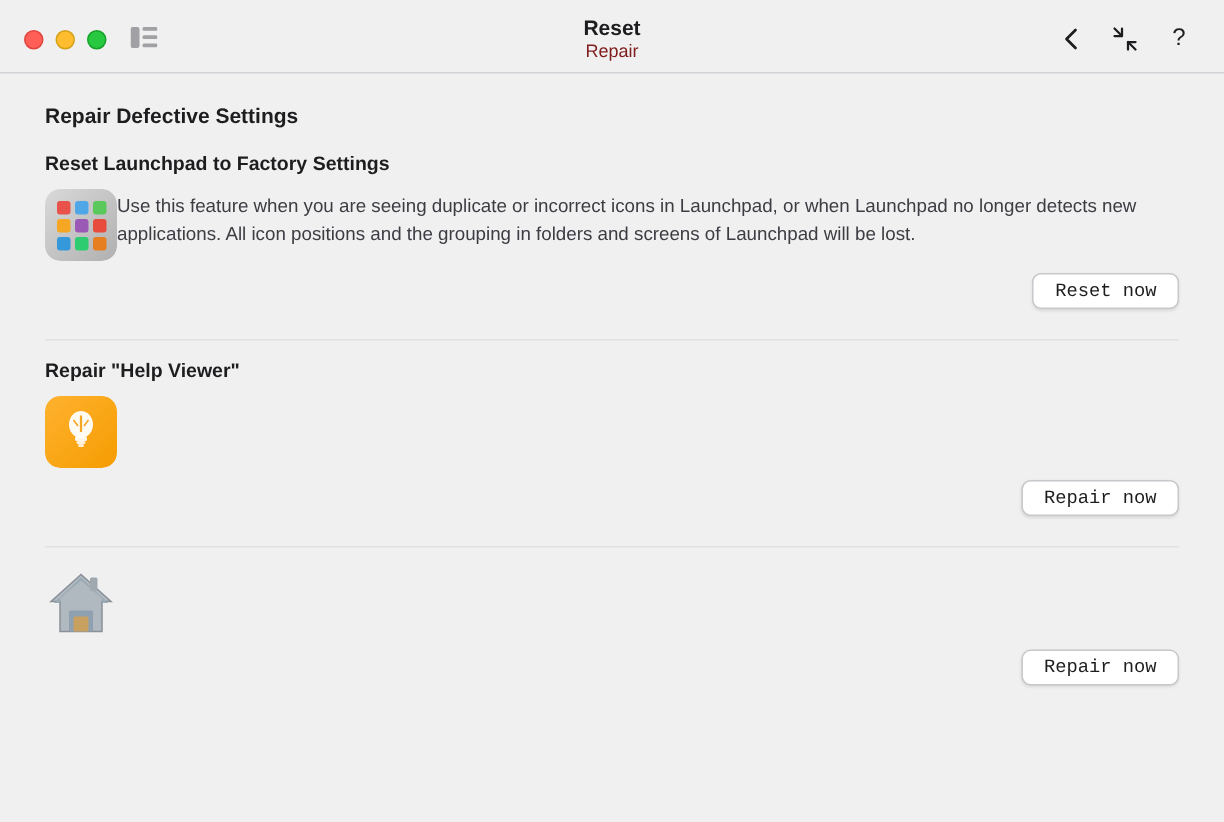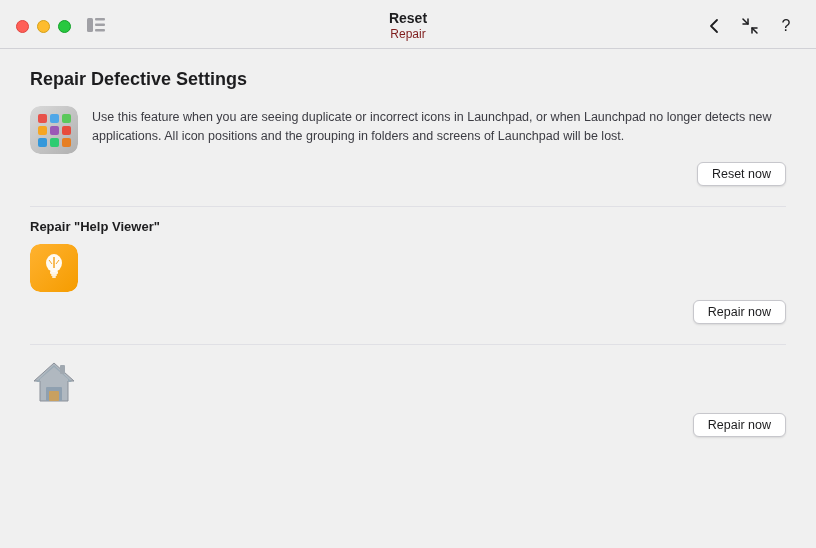--- a/index.html
+++ b/index.html
@@ -101,41 +101,40 @@
       margin: 0;
     }
 
     .content {
       padding: 20px 30px 20px 30px;
       height: calc(548px - 60px);
       overflow-y: auto;
     }
 
     .section-title {
-      font-size: 18px;
+      font-size: 14px;
       font-weight: 700;
       color: #1d1d1f;
       margin-bottom: 16px;
     }
 
     .repair-section {
       margin-bottom: 20px;
     }
 
     .repair-section-title {
       font-size: 13px;
       font-weight: 700;
       color: #1d1d1f;
       margin-bottom: 10px;
     }
 
     .repair-item {
       display: flex;
       align-items: flex-start;
-      gap: 14px;
       margin-bottom: 8px;
     }
 
     .repair-icon {
       width: 48px;
       height: 48px;
       flex-shrink: 0;
       border-radius: 10px;
       overflow: hidden;
       display: flex;
@@ -159,21 +158,21 @@
     }
 
     .action-btn {
       background: #ffffff;
       border: 1px solid #c7c7cc;
       border-radius: 6px;
       padding: 4px 14px;
       font-size: 12.5px;
       color: #1d1d1f;
       cursor: pointer;
-      font-family: Liberation Sans, sans-serif;
+      font-family: Liberation Mono, monospace;
       box-shadow: 0 1px 2px rgba(0,0,0,0.1);
     }
 
     
     .home-icon-container {
       width: 48px;
       height: 48px;
       display: flex;
       align-items: center;
       justify-content: center;
@@ -230,20 +229,21 @@
   </div>
 </div>
 
 <div class="separator"></div>
 
 <div class="content">
 
   <div class="section-title">Repair Defective Settings</div>
 
   <div class="repair-section">
+    <div class="repair-section-title">Reset Launchpad to Factory Settings</div>
     <div class="repair-item">
 
       <div class="repair-icon">
         <svg width="48" height="48" viewBox="0 0 48 48">
           <defs>
             <linearGradient id="lpGrad" x1="0%" y1="0%" x2="100%" y2="100%">
               <stop offset="0%" style="stop-color:#d9d9d9"></stop>
               <stop offset="100%" style="stop-color:#b0b0b0"></stop>
             </linearGradient>
           </defs>

